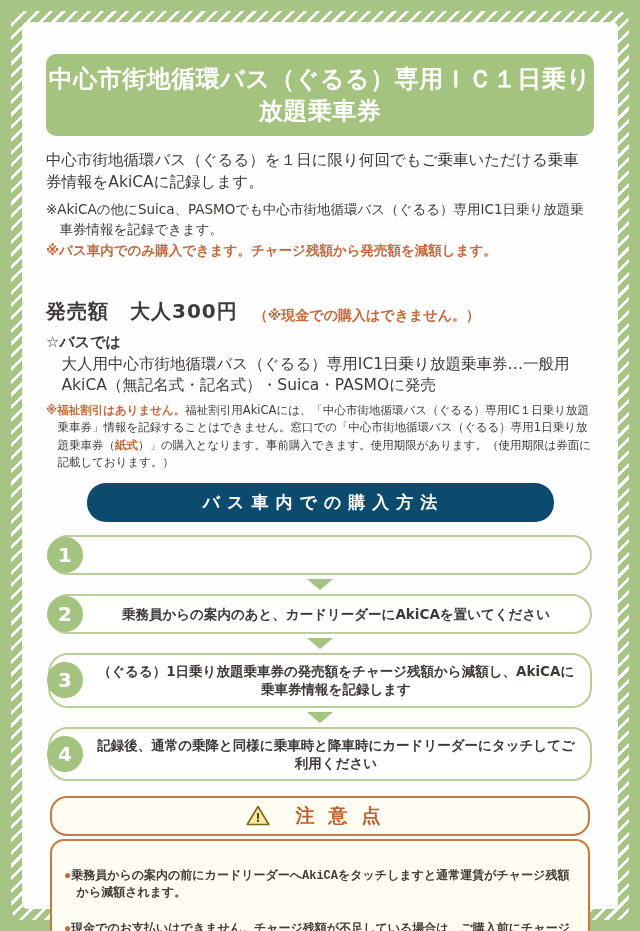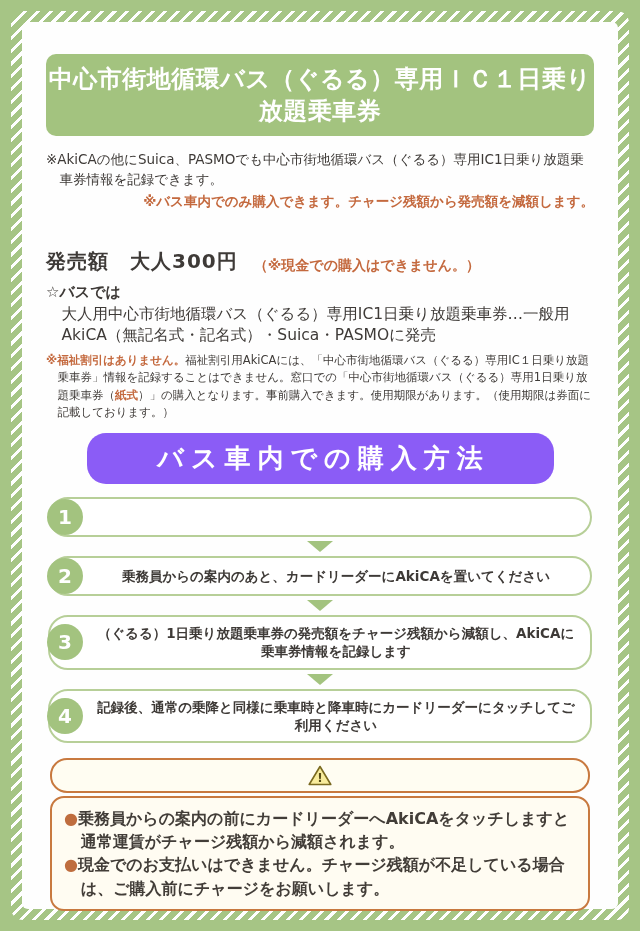--- a/index.html
+++ b/index.html
@@ -16,31 +16,31 @@
     position:absolute;inset:22px;background:#fefefe;border-radius:6px;
     padding:32px 24px 0;box-sizing:border-box;
   }
   .title-banner{
     background:#a3c37f;color:#fff;font-weight:bold;font-size:24px;
     text-align:center;border-radius:10px;padding:9px 2px;margin:0 0 13px;
     letter-spacing:0.5px;
   }
   .intro{font-size:15.5px;color:#3e3a37;line-height:1.45;margin:0 0 5px;}
   .note{font-size:13.5px;line-height:1.5;padding-left:1em;text-indent:-1em;margin:1px 0;color:#3e3a37;}
-  .note-red{color:#c4693e;font-weight:bold;text-align:right;}
+  .note-red{color:#c4693e;font-weight:bold;}
   .price-line{margin:10px 0 8px;display:flex;align-items:flex-end;}
   .price-main{font-size:20px;font-weight:bold;color:#3e3a37;letter-spacing:1px;}
   .price-note{font-size:14px;font-weight:bold;color:#c4693e;margin-left:16px;margin-top:36px;}
   .kenshu-head{font-size:15px;font-weight:bold;color:#3e3a37;margin:6px 0 2px;}
   .kenshu-body{font-size:15.5px;color:#3e3a37;line-height:1.4;margin:0 0 5px;padding-left:1em;}
   .welfare{font-size:11.5px;line-height:1.5;color:#3e3a37;padding-left:1em;text-indent:-1em;margin:0 0 12px;}
   .em-orange{color:#c4693e;font-weight:bold;text-align:right;}
   .purchase-banner{
-    width:460px;margin:0 auto 13px;background:#8b5cf6;color:#fff;text-align:center;
-    font-size:26px;font-weight:bold;letter-spacing:7px;padding:8px 0 8px 7px;border-radius:19px;
+    width:460px;margin:0 auto 13px;background:#0c4a6e;color:#fff;text-align:center;
+    font-size:17px;font-weight:bold;letter-spacing:7px;padding:8px 0 8px 7px;border-radius:19px;
   }
   .steps{margin:0 2px;}
   .step{
     position:relative;border:2px solid #b7cf98;border-radius:20px;background:#fff;
     min-height:22px;display:flex;align-items:center;justify-content:center;
     padding:7px 14px 7px 46px;
   }
   .step-num{
     position:absolute;left:-3px;top:50%;transform:translateY(-50%);
     width:36px;height:36px;border-radius:50%;background:#a3c37f;color:#fff;
@@ -49,33 +49,34 @@
   .step-text{font-size:13.5px;font-weight:bold;color:#3e3a37;text-align:center;line-height:1.35;}
   .step-arrow{width:0;height:0;border-left:13px solid transparent;border-right:13px solid transparent;
     border-top:11px solid #a3c37f;margin:4px auto;}
   .caution-header{
     border:2px solid #c8793f;background:#fffdf2;border-radius:17px;
     display:flex;align-items:center;justify-content:center;gap:12px;
     padding:5px 0;margin:15px 4px 3px;
   }
   .caution-title{color:#c0602f;font-size:19px;font-weight:bold;letter-spacing:14px;padding-left:14px;}
   .caution-body{border:2px solid #c8793f;background:#fffcf2;border-radius:14px;padding:9px 12px;margin:0 4px;}
-  .caution-item{font-size:16px;line-height:1.45;color:#423d38;font-weight:bold;
-    padding-left:1.05em;text-indent:-1.05em;margin:0 0;}
+  .caution-item{font-size:12px;line-height:1.45;color:#423d38;font-weight:bold;
+    padding-left:1.05em;text-indent:-1.05em;margin:18px 0;font-family:Liberation Mono, monospace;}
   .bullet{color:#bf6d3e;}
 </style>
 </head>
 <body>
 
 <div class="hatch-ring"></div>
 
 <div class="page">
 
   <div class="title-banner">中心市街地循環バス（ぐるる）専用ＩＣ１日乗り放題乗車券</div>
 
+  <p class="intro">中心市街地循環バス（ぐるる）を１日に限り何回でもご乗車いただける乗車券情報をAkiCAに記録します。</p>
   <p class="note">※AkiCAの他にSuica、PASMOでも中心市街地循環バス（ぐるる）専用IC1日乗り放題乗車券情報を記録できます。</p>
   <p class="note note-red">※バス車内でのみ購入できます。チャージ残額から発売額を減額します。</p>
 
   <div class="price-line">
     <span class="price-main">発売額　大人300円</span>
     <span class="price-note">（※現金での購入はできません。）</span>
   </div>
 
   <div class="kenshu-head">☆バスでは</div>
   <p class="kenshu-body">大人用中心市街地循環バス（ぐるる）専用IC1日乗り放題乗車券…一般用AkiCA（無記名式・記名式）・Suica・PASMOに発売</p>
@@ -106,20 +107,21 @@
       <span class="step-text">記録後、通常の乗降と同様に乗車時と降車時にカードリーダーにタッチしてご利用ください</span>
     </div>
 
   </div>
 
   <div class="caution-header">
     <svg width="24" height="21" viewBox="0 0 24 21">
       <path d="M12 1.5 L22.8 19.5 L1.2 19.5 Z" fill="#f8ec9c" stroke="#7a6a20" stroke-width="1.6" stroke-linejoin="round"></path>
       <text x="12" y="17" text-anchor="middle" font-size="12" font-weight="bold" fill="#554a14">!</text>
     </svg>
+    <span class="caution-title">注意点</span>
   </div>
 
   <div class="caution-body">
     <p class="caution-item"><span class="bullet">●</span><span>乗務員からの案内の前にカードリーダーへAkiCAをタッチしますと通常運賃がチャージ残額から減額されます。</span></p>
 
     <p class="caution-item"><span class="bullet">●</span><span>現金でのお支払いはできません。チャージ残額が不足している場合は、ご購入前にチャージをお願いします。</span></p>
 
   </div>
 
 </div>

